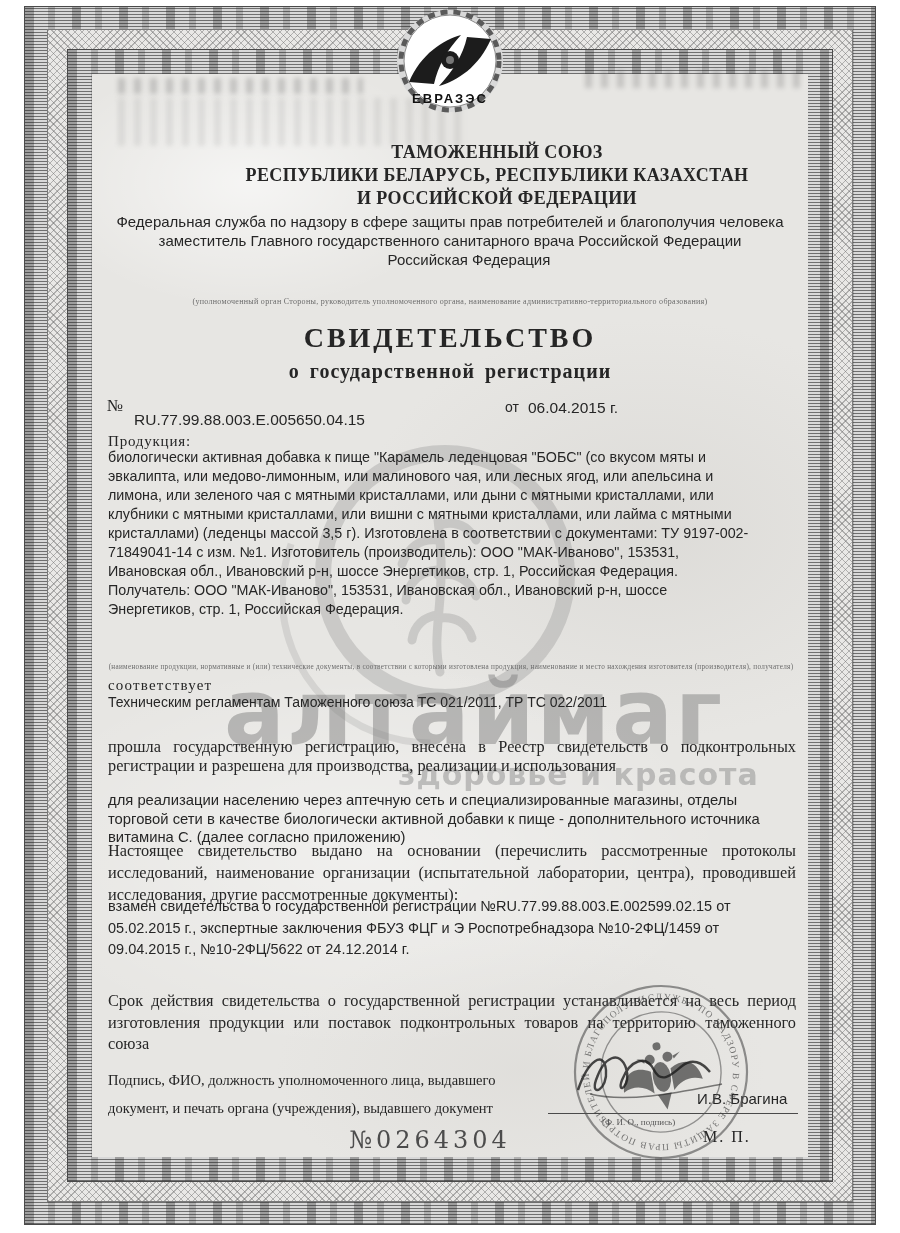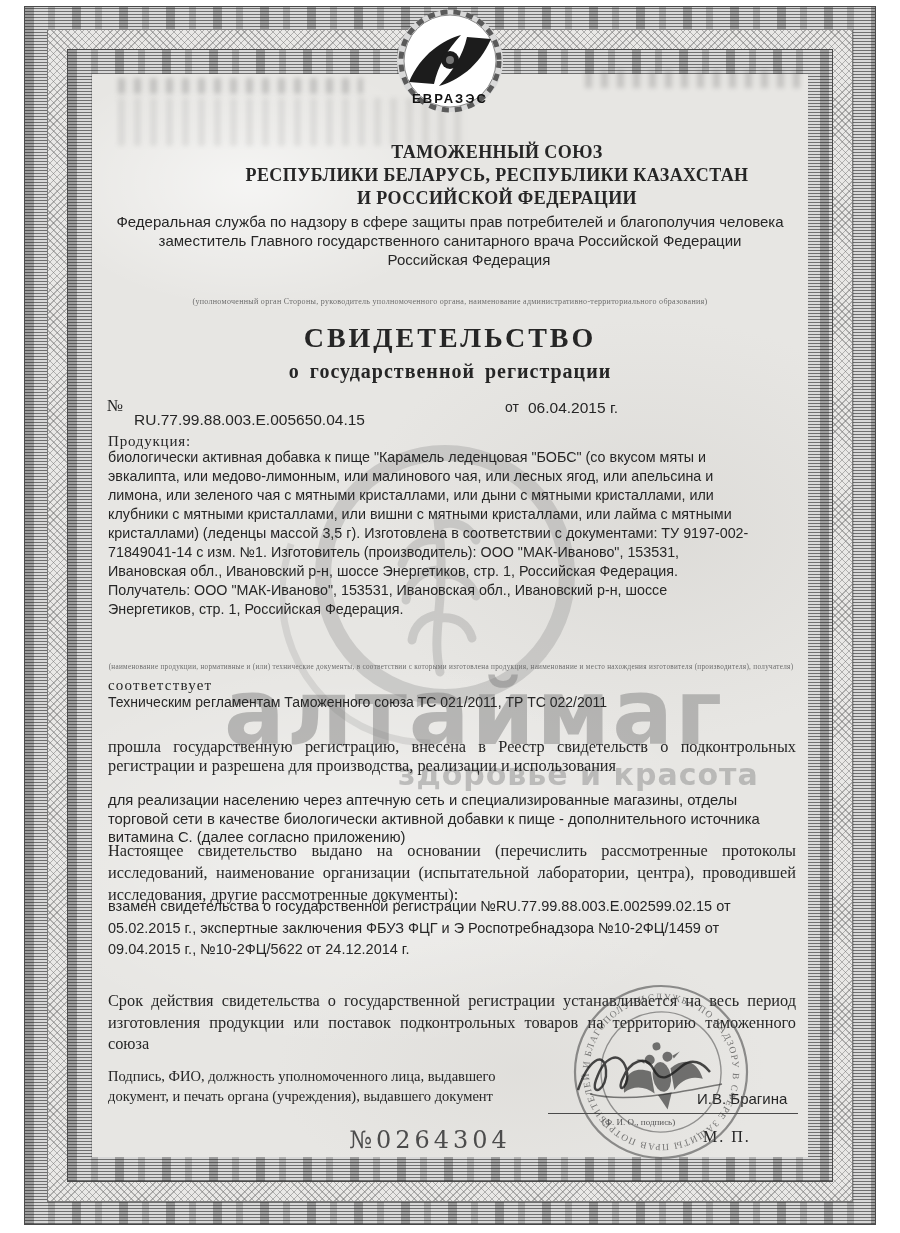--- a/index.html
+++ b/index.html
@@ -118,21 +118,21 @@
   <div class="txt sans" style="left:108px;top:694px;font-size:14px;">Техническим регламентам Таможенного союза ТС 021/2011, ТР ТС 022/2011</div>
 
   <div class="txt just" style="left:108px;top:737px;width:688px;font-size:16.3px;line-height:19px;">прошла государственную регистрацию, внесена в Реестр свидетельств о подконтрольных регистрации и разрешена для производства, реализации и использования</div>
   <div class="txt sans" style="left:108px;top:791px;width:688px;font-size:14.8px;line-height:18.5px;">для реализации населению через аптечную сеть и специализированные магазины, отделы торговой сети в качестве биологически активной добавки к пище - дополнительного источника витамина С. (далее согласно приложению)</div>
 
   <div class="txt just" style="left:108px;top:840px;width:688px;font-size:16.3px;line-height:22px;">Настоящее свидетельство выдано на основании (перечислить рассмотренные протоколы исследований, наименование организации (испытательной лаборатории, центра), проводившей исследования, другие рассмотренные документы):</div>
   <div class="txt sans" style="left:108px;top:896px;width:680px;font-size:14.5px;line-height:21.5px;">взамен свидетельства о государственной регистрации №RU.77.99.88.003.Е.002599.02.15 от 05.02.2015 г., экспертные заключения ФБУЗ ФЦГ и Э Роспотребнадзора №10-2ФЦ/1459 от 09.04.2015 г., №10-2ФЦ/5622 от 24.12.2014 г.</div>
 
   <div class="txt just" style="left:108px;top:990px;width:688px;font-size:16.3px;line-height:21.5px;">Срок действия свидетельства о государственной регистрации устанавливается на весь период изготовления продукции или поставок подконтрольных товаров на территорию таможенного союза</div>
 
-  <div class="txt" style="left:108px;top:1066px;width:430px;font-size:14.5px;line-height:20px;">Подпись, ФИО, должность уполномоченного лица, выдавшего документ, и печать органа (учреждения), выдавшего документ</div>
+  <div class="txt" style="left:108px;top:1066px;width:430px;font-size:14.5px;line-height:28px;">Подпись, ФИО, должность уполномоченного лица, выдавшего документ, и печать органа (учреждения), выдавшего документ</div>
   <div class="txt sans" style="left:697px;top:1090px;font-size:15px;">И.В. Брагина</div>
   <div class="sig-line" style="left:548px;top:1113px;width:250px;"></div>
   <div class="txt" style="left:582px;top:1117px;font-size:9px;color:#555;padding-left:20px;">(Ф. И. О., подпись)</div>
   <div class="txt" style="left:703px;top:1128px;font-size:16px;letter-spacing:2px;text-align:right;">М. П.</div>
   <div class="txt form-num" style="left:330px;top:1126px;width:200px;text-align:center;">№0264304</div>
 
   <svg class="over" style="left:571px;top:982px;transform:rotate(-10deg);" width="180" height="180" opacity="0.8">
     <circle cx="90" cy="90" r="86" stroke="#4e4e4e" stroke-width="2.2" fill="none" opacity="0.75"></circle>
     <circle cx="90" cy="90" r="60" stroke="#4e4e4e" stroke-width="1.4" fill="none" opacity="0.7"></circle>
     <path id="stamp-ring" d="M90,18 a72,72 0 1,1 -0.01,0" fill="none"></path>

